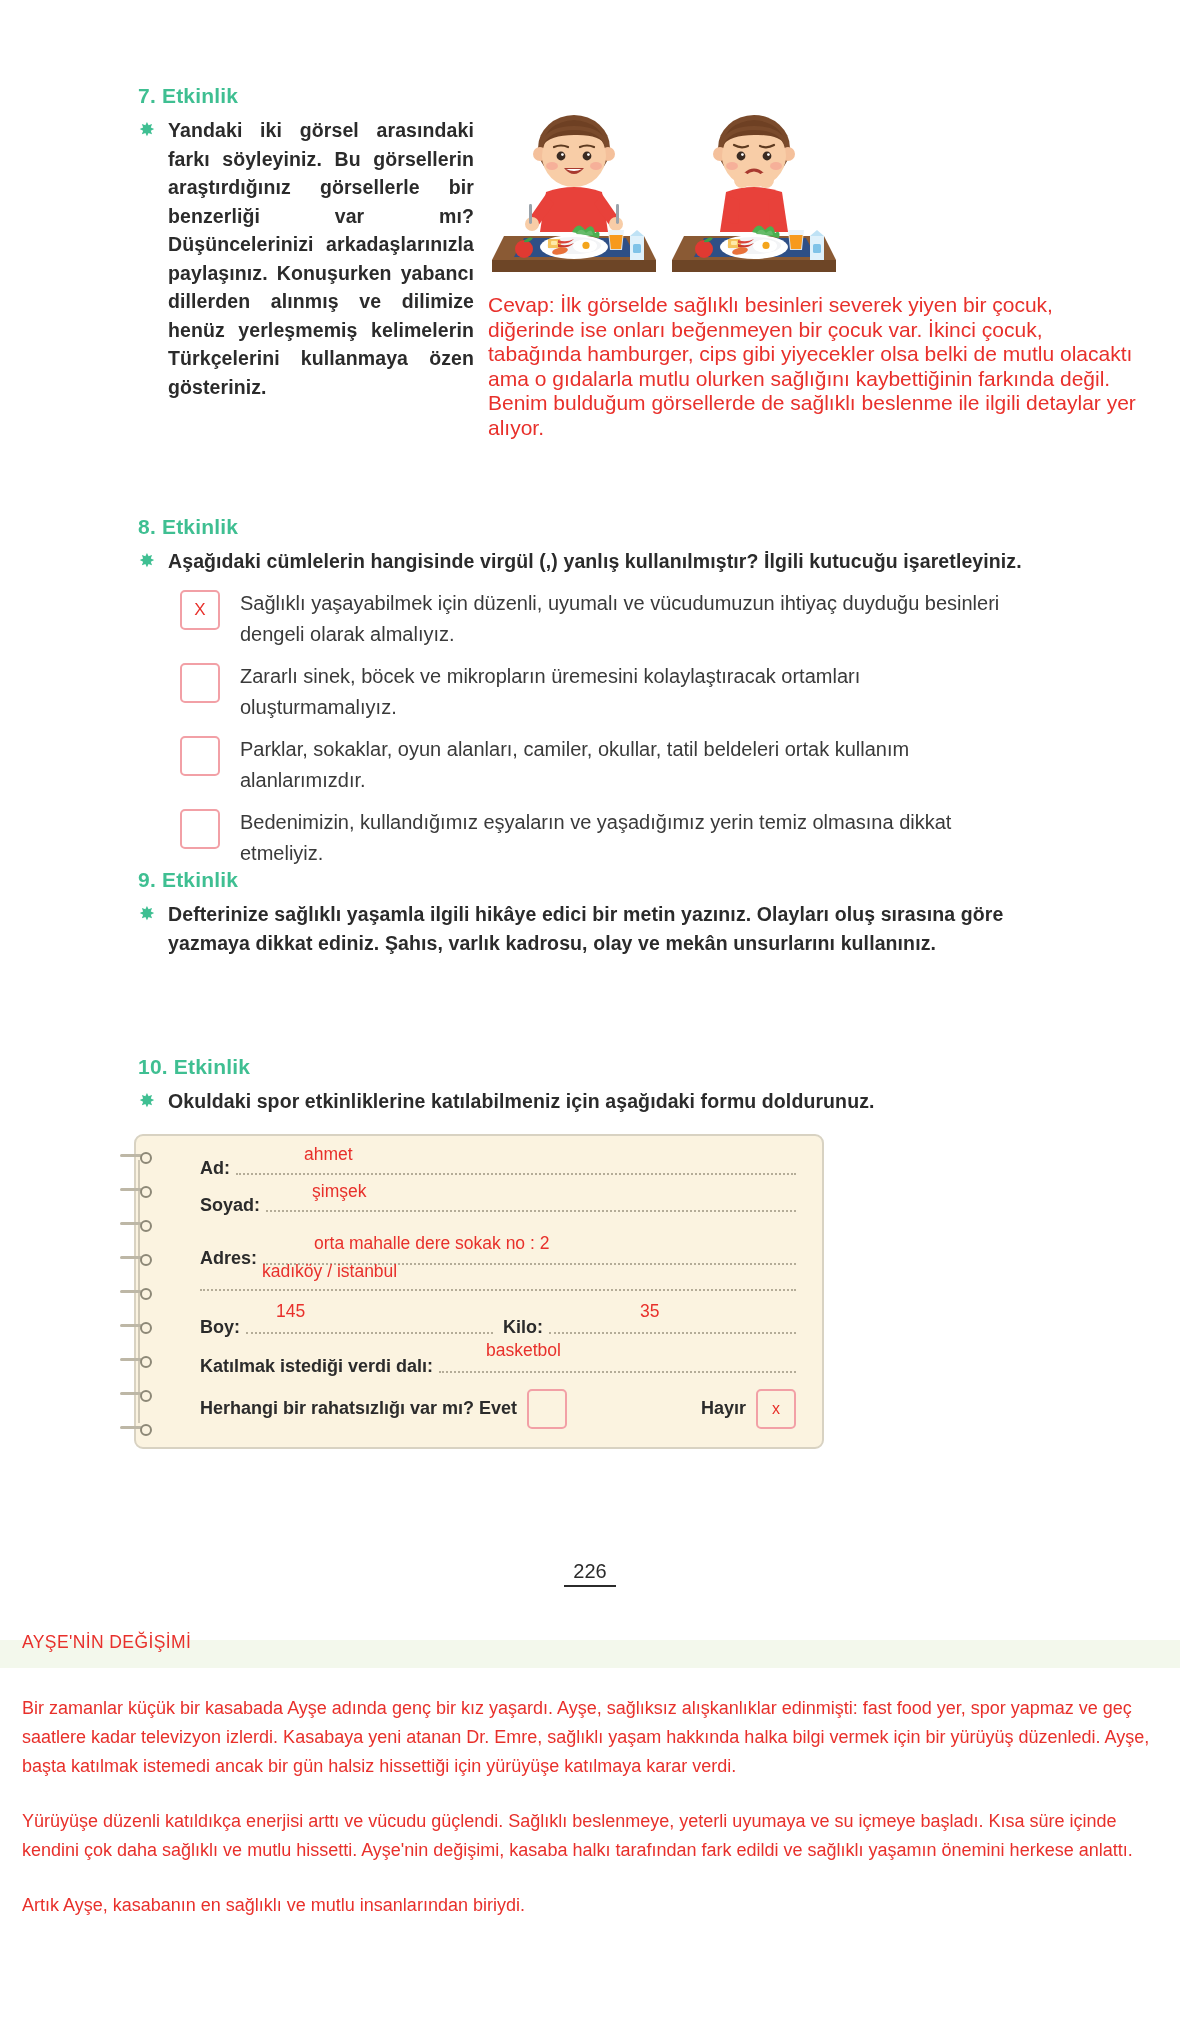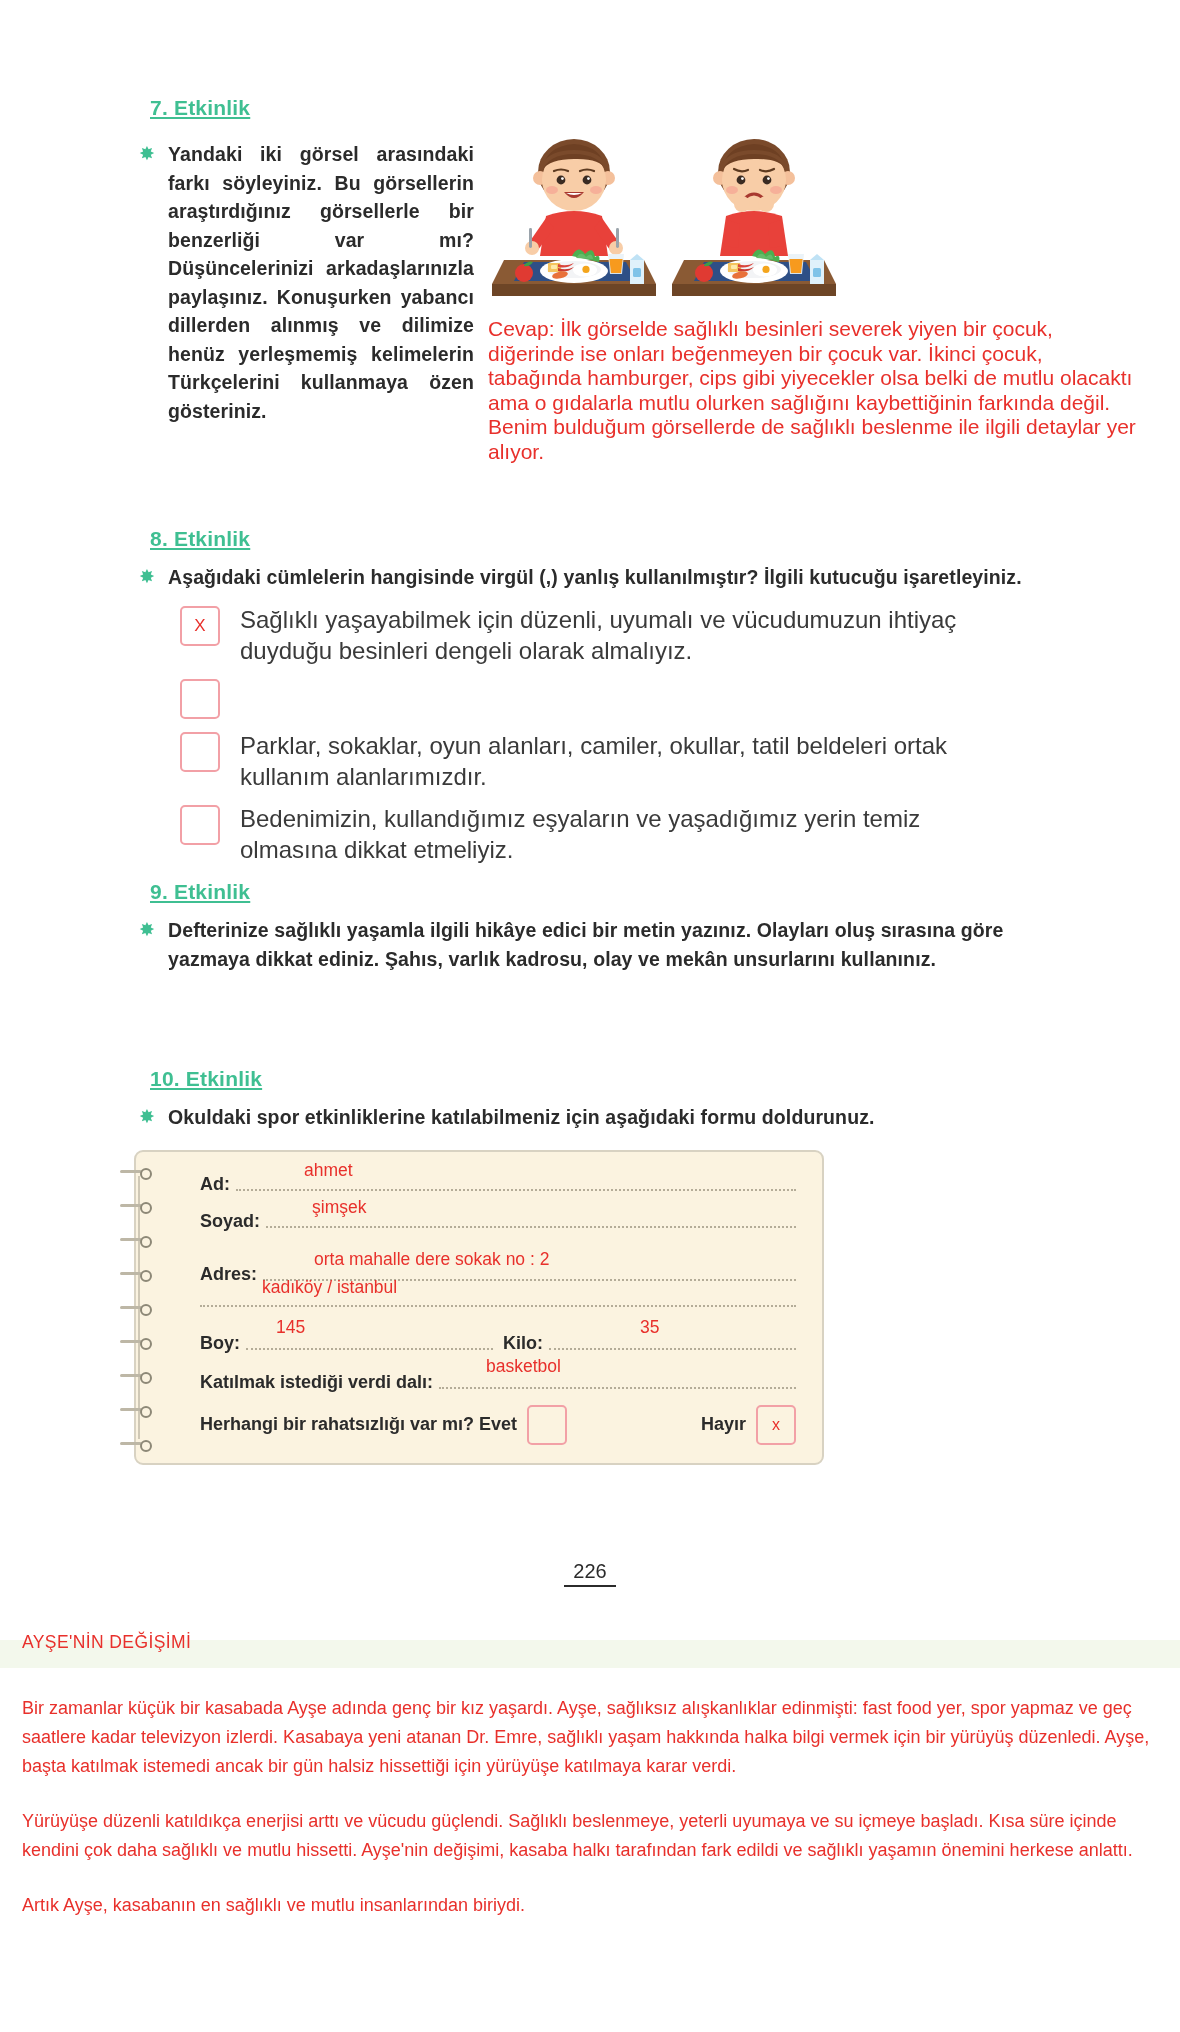--- a/index.html
+++ b/index.html
@@ -32,22 +32,21 @@
     position:absolute;
     left:0;bottom:0;width:100%;height:0;
   }
 
   
   .etk-title{
     color:#3fbf92;
     font-weight:bold;
     font-size:21px;
     letter-spacing:.2px;
-    margin:12px;
-    text-decoration:underline;
+    margin:0;
   }
   .bullet-row{
     display:flex;
     align-items:flex-start;
     gap:12px;
   }
   .star{
     flex:0 0 auto;
     width:18px;height:18px;
     margin-top:5px;
@@ -131,21 +130,21 @@
     background:#fff;
     display:flex;
     align-items:center;
     justify-content:center;
     color:#e8302b;
     font-size:17px;
     font-weight:normal;
     margin-top:2px;
   }
   .choice-text{
-    font-size:24px;
+    font-size:20px;
     line-height:31px;
     color:#3a3a3a;
     max-width:760px;
   }
 
   
   #sec9{
     position:absolute;
     left:138px; top:868px;
     width:1000px;
@@ -459,20 +458,21 @@
       <div class="q-text" style="max-width:880px;">Aşağıdaki cümlelerin hangisinde virgül (,) yanlış kullanılmıştır? İlgili kutucuğu işaretleyiniz.</div>
     </div>
 
     <div class="choice-list">
       <div class="choice">
         <div class="cbox">X</div>
         <div class="choice-text">Sağlıklı yaşayabilmek için düzenli, uyumalı ve vücudumuzun ihtiyaç duyduğu besinleri dengeli olarak almalıyız.</div>
       </div>
       <div class="choice">
         <div class="cbox"></div>
+        <div class="choice-text">Zararlı sinek, böcek ve mikropların üremesini kolaylaştıracak ortamları oluşturmamalıyız.</div>
       </div>
       <div class="choice">
         <div class="cbox"></div>
         <div class="choice-text">Parklar, sokaklar, oyun alanları, camiler, okullar, tatil beldeleri ortak kullanım alanlarımızdır.</div>
       </div>
       <div class="choice">
         <div class="cbox"></div>
         <div class="choice-text">Bedenimizin, kullandığımız eşyaların ve yaşadığımız yerin temiz olmasına dikkat etmeliyiz.</div>
       </div>
     </div>

